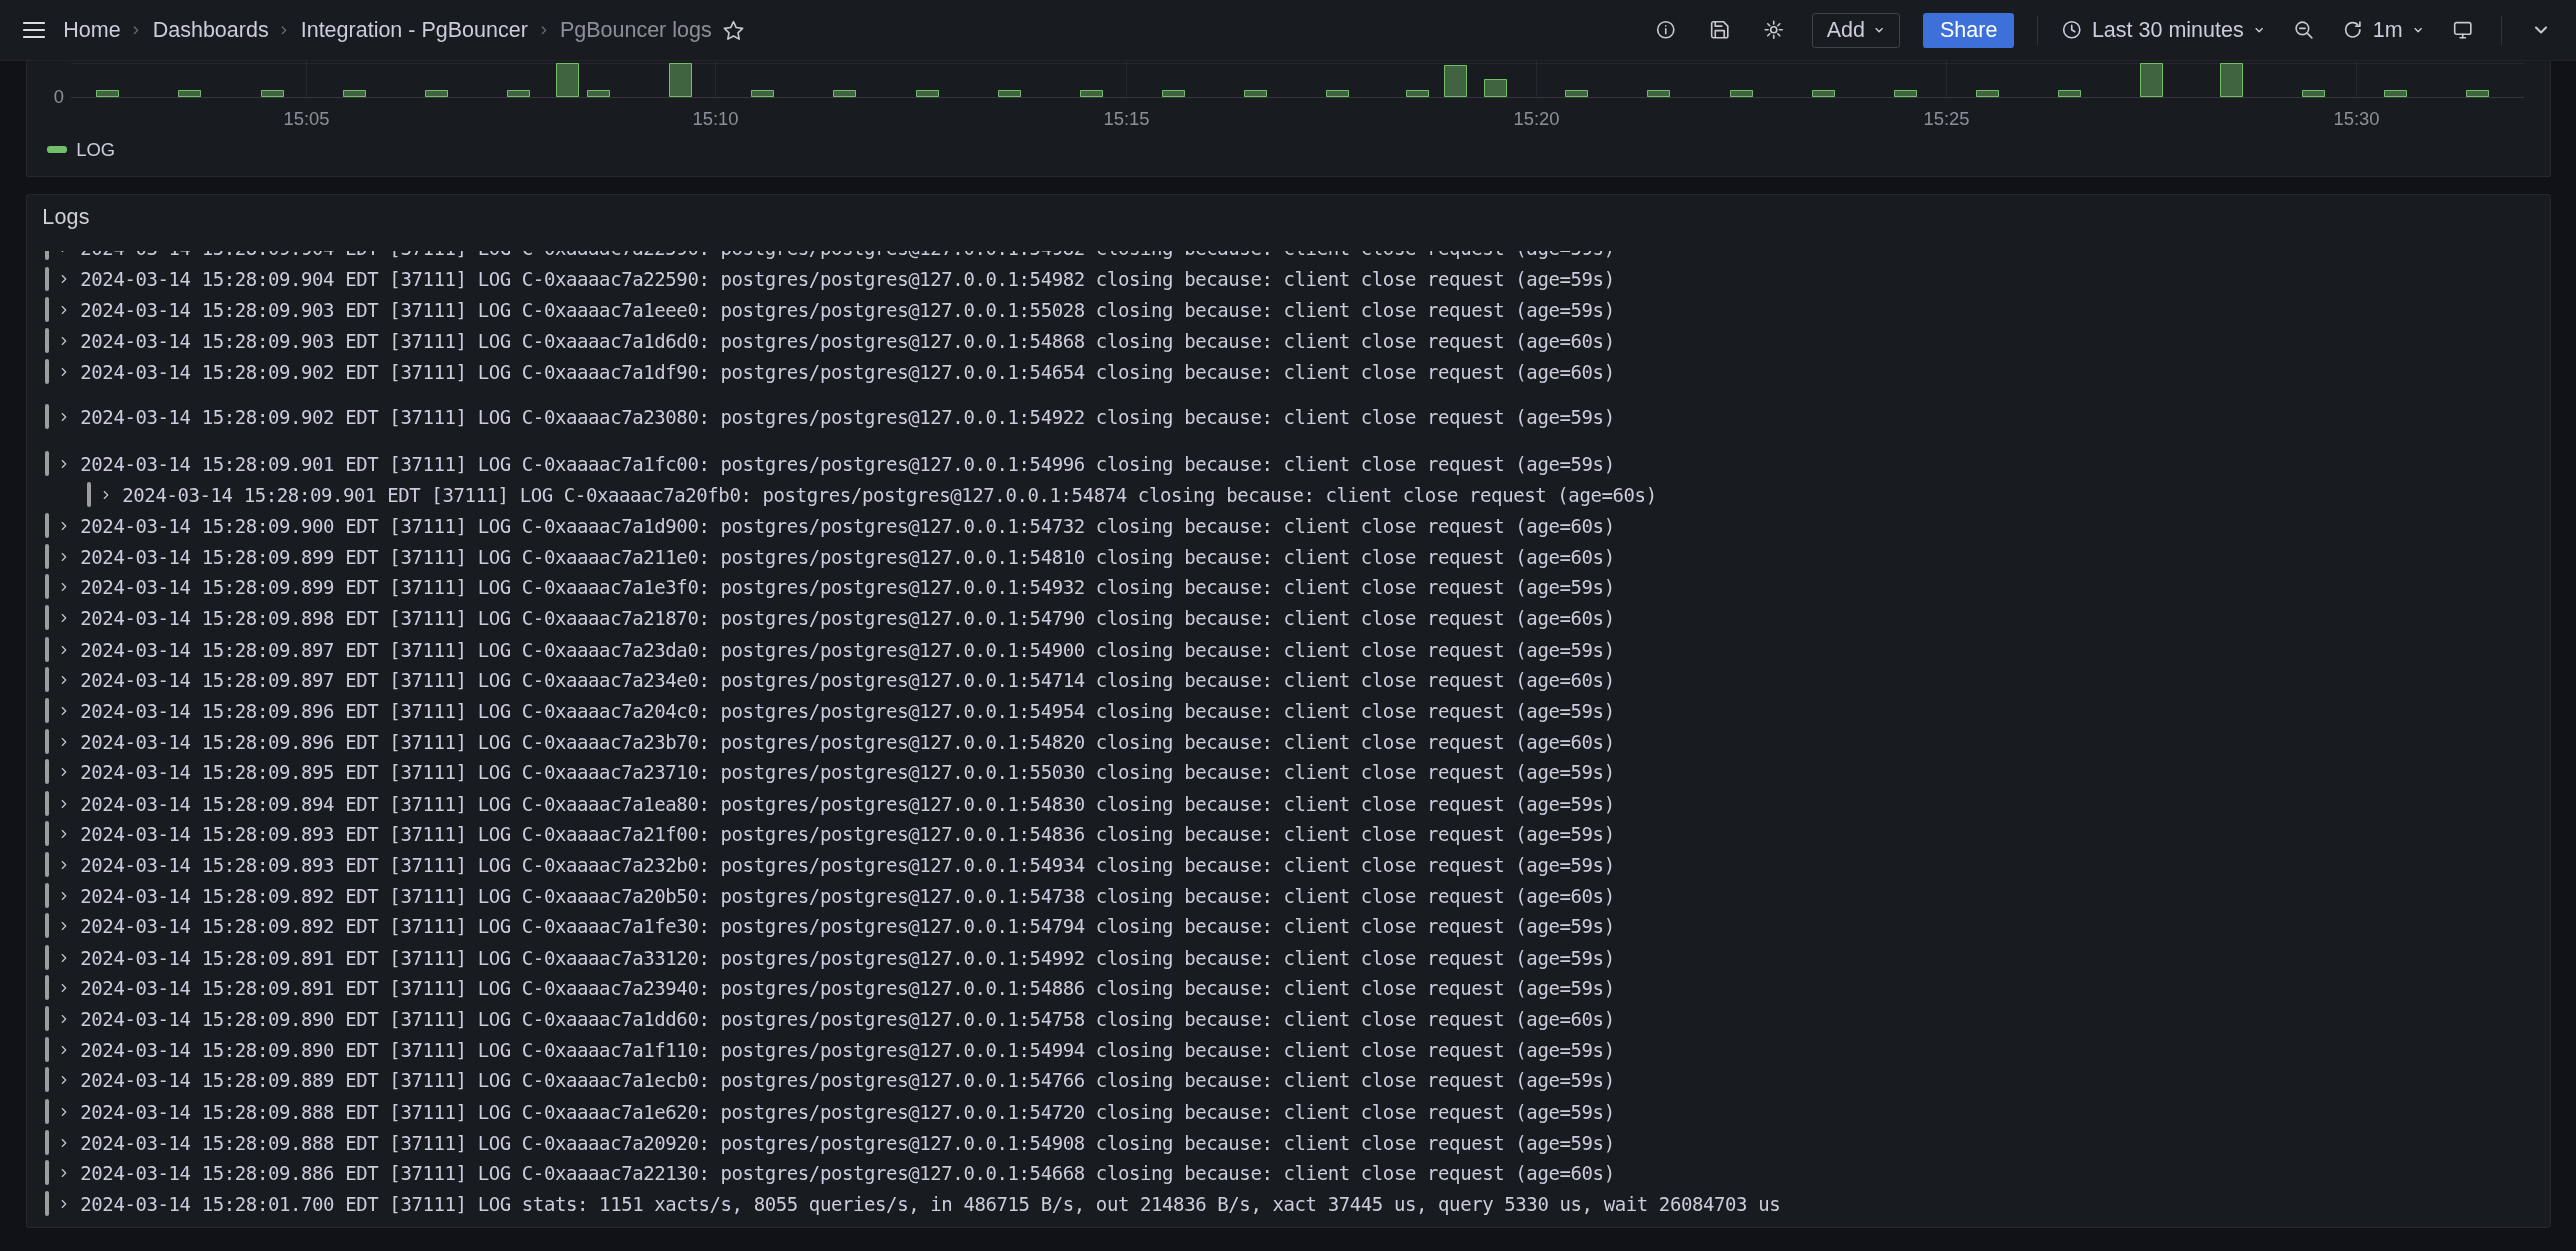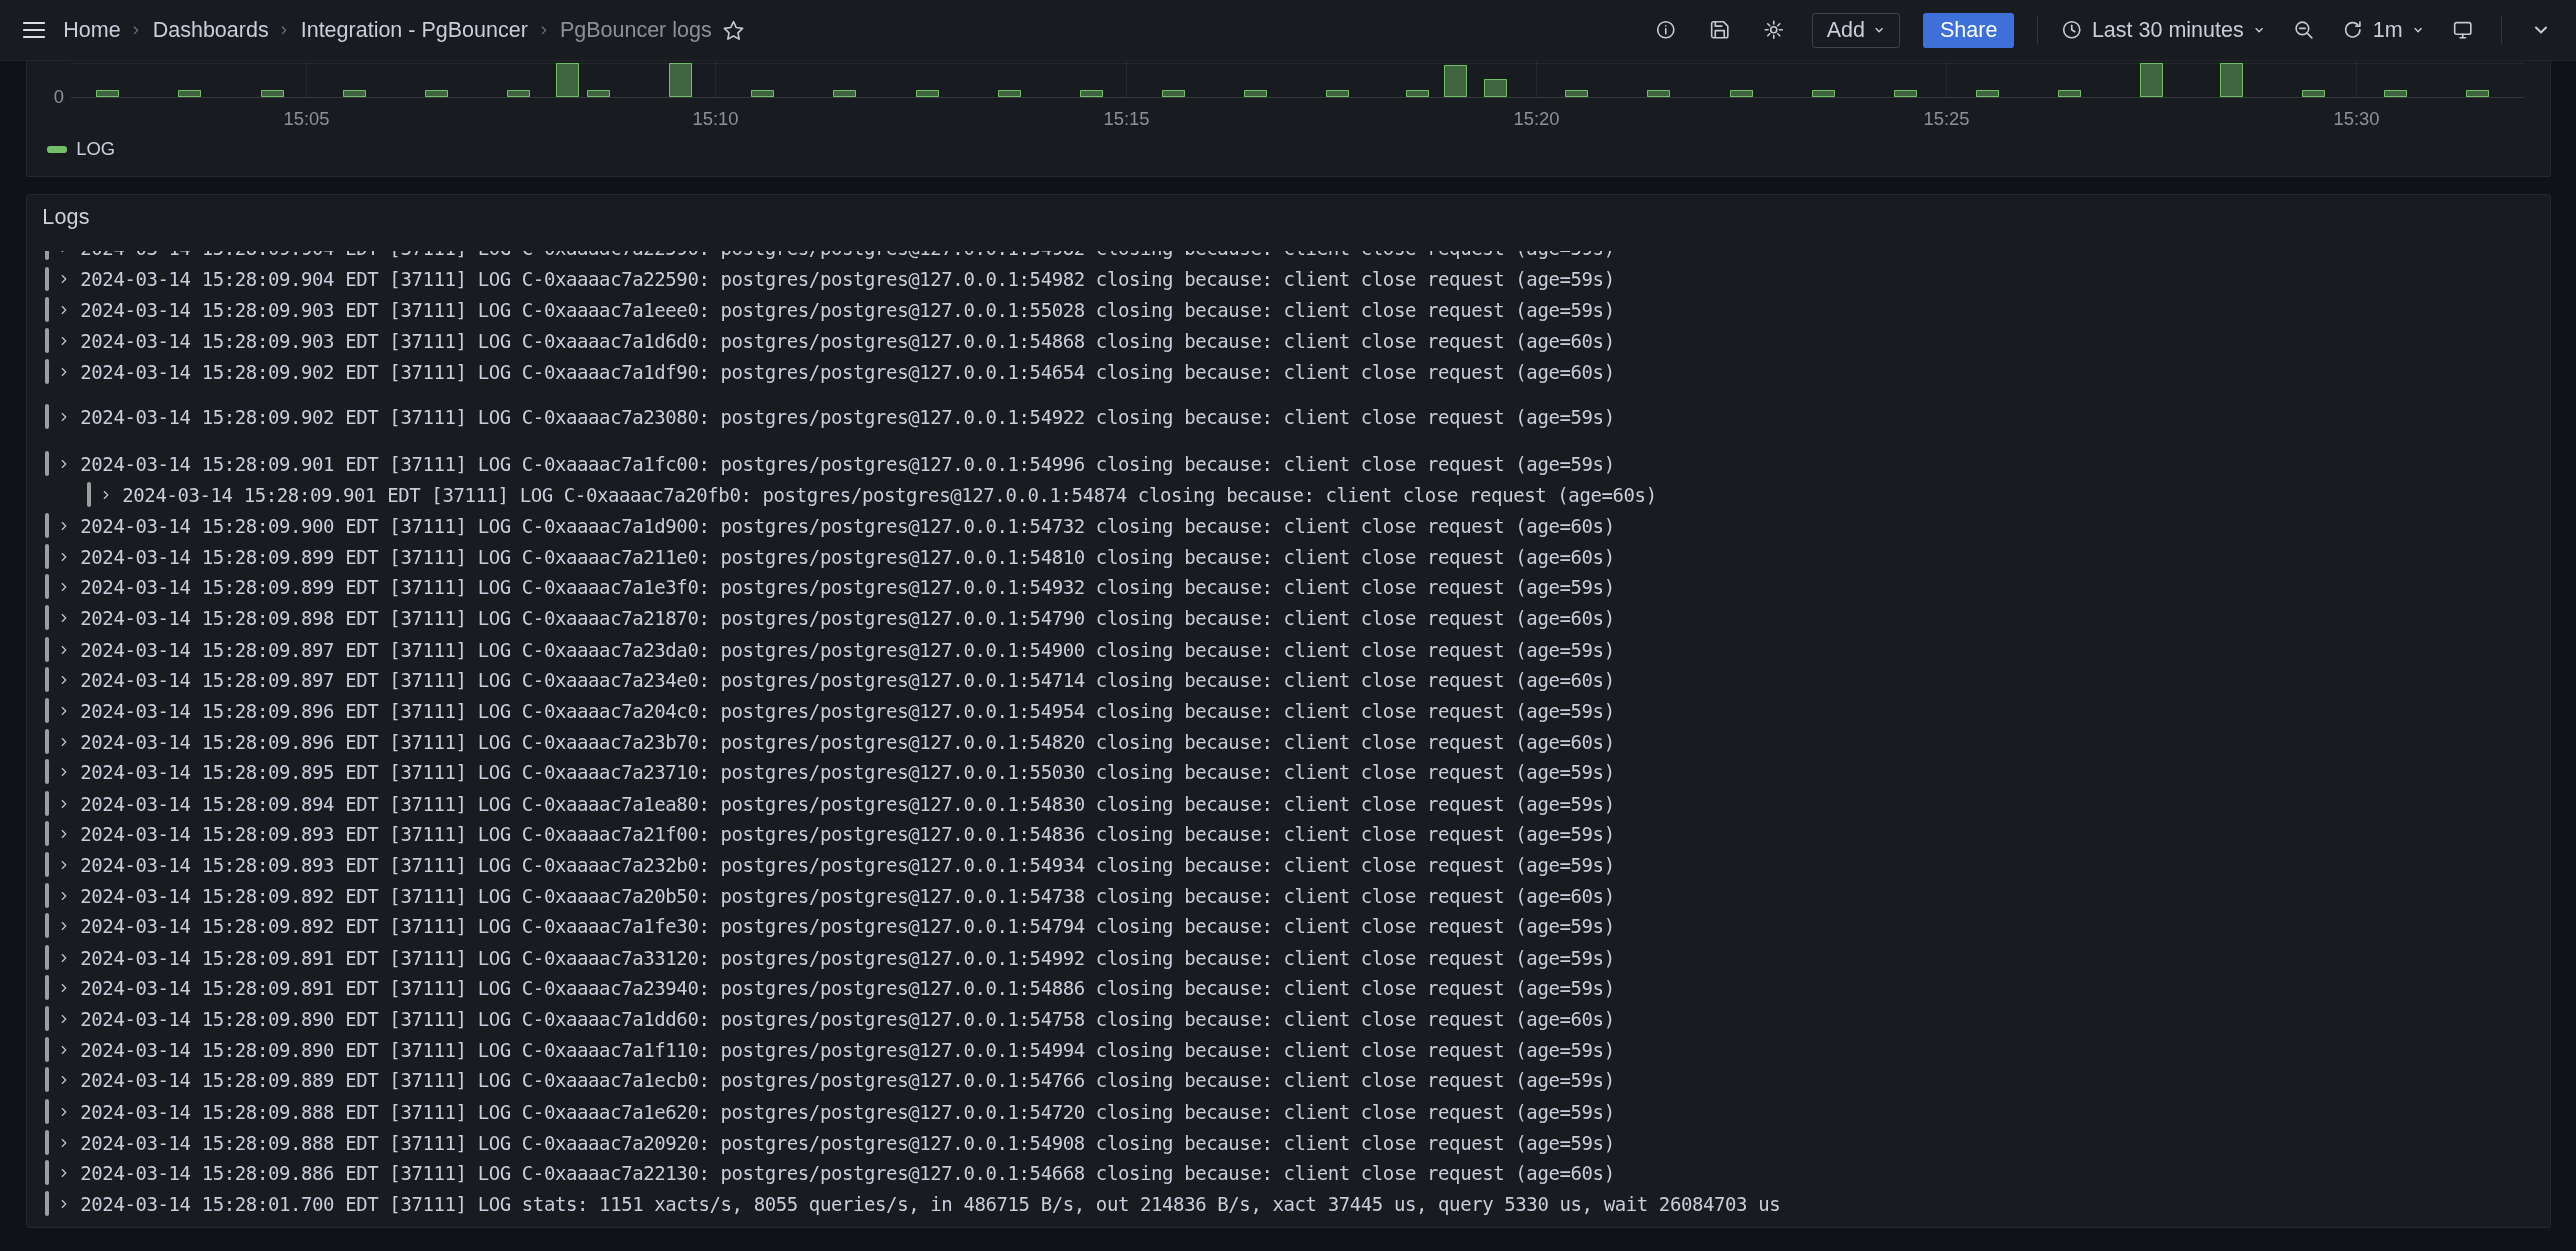--- a/index.html
+++ b/index.html
@@ -81,21 +81,21 @@
     border-radius:0.8px;
   }
   .ylabel{
     position:absolute;left:0;width:37px;top:25px;
     text-align:right;font-size:18.4px;color:var(--text2);line-height:21.5px;
   }
   .xtick{
     position:absolute;top:47px;width:69px;margin-left:-34px;
     text-align:center;font-size:18.4px;color:var(--text2);
   }
-  .legend{position:absolute;left:20px;top:77px;height:23px;display:flex;align-items:flex-start;}
+  .legend{position:absolute;left:20px;top:77px;height:23px;display:flex;align-items:center;}
   .legend-item{display:flex;align-items:center;gap:9.2px;background:none;border:none;cursor:pointer;
     font-family:"Liberation Sans",sans-serif;}
   .legend-dash{width:20px;height:7px;border-radius:3.1px;background:var(--green);}
   .legend-label{font-size:18.4px;color:var(--text);}
   
   .logs-panel{
     left:26px;top:194px;width:2525px;height:1034px;border-radius:3.1px;
   }
   .logs-title{
     position:absolute;left:15.3px;top:10px;

